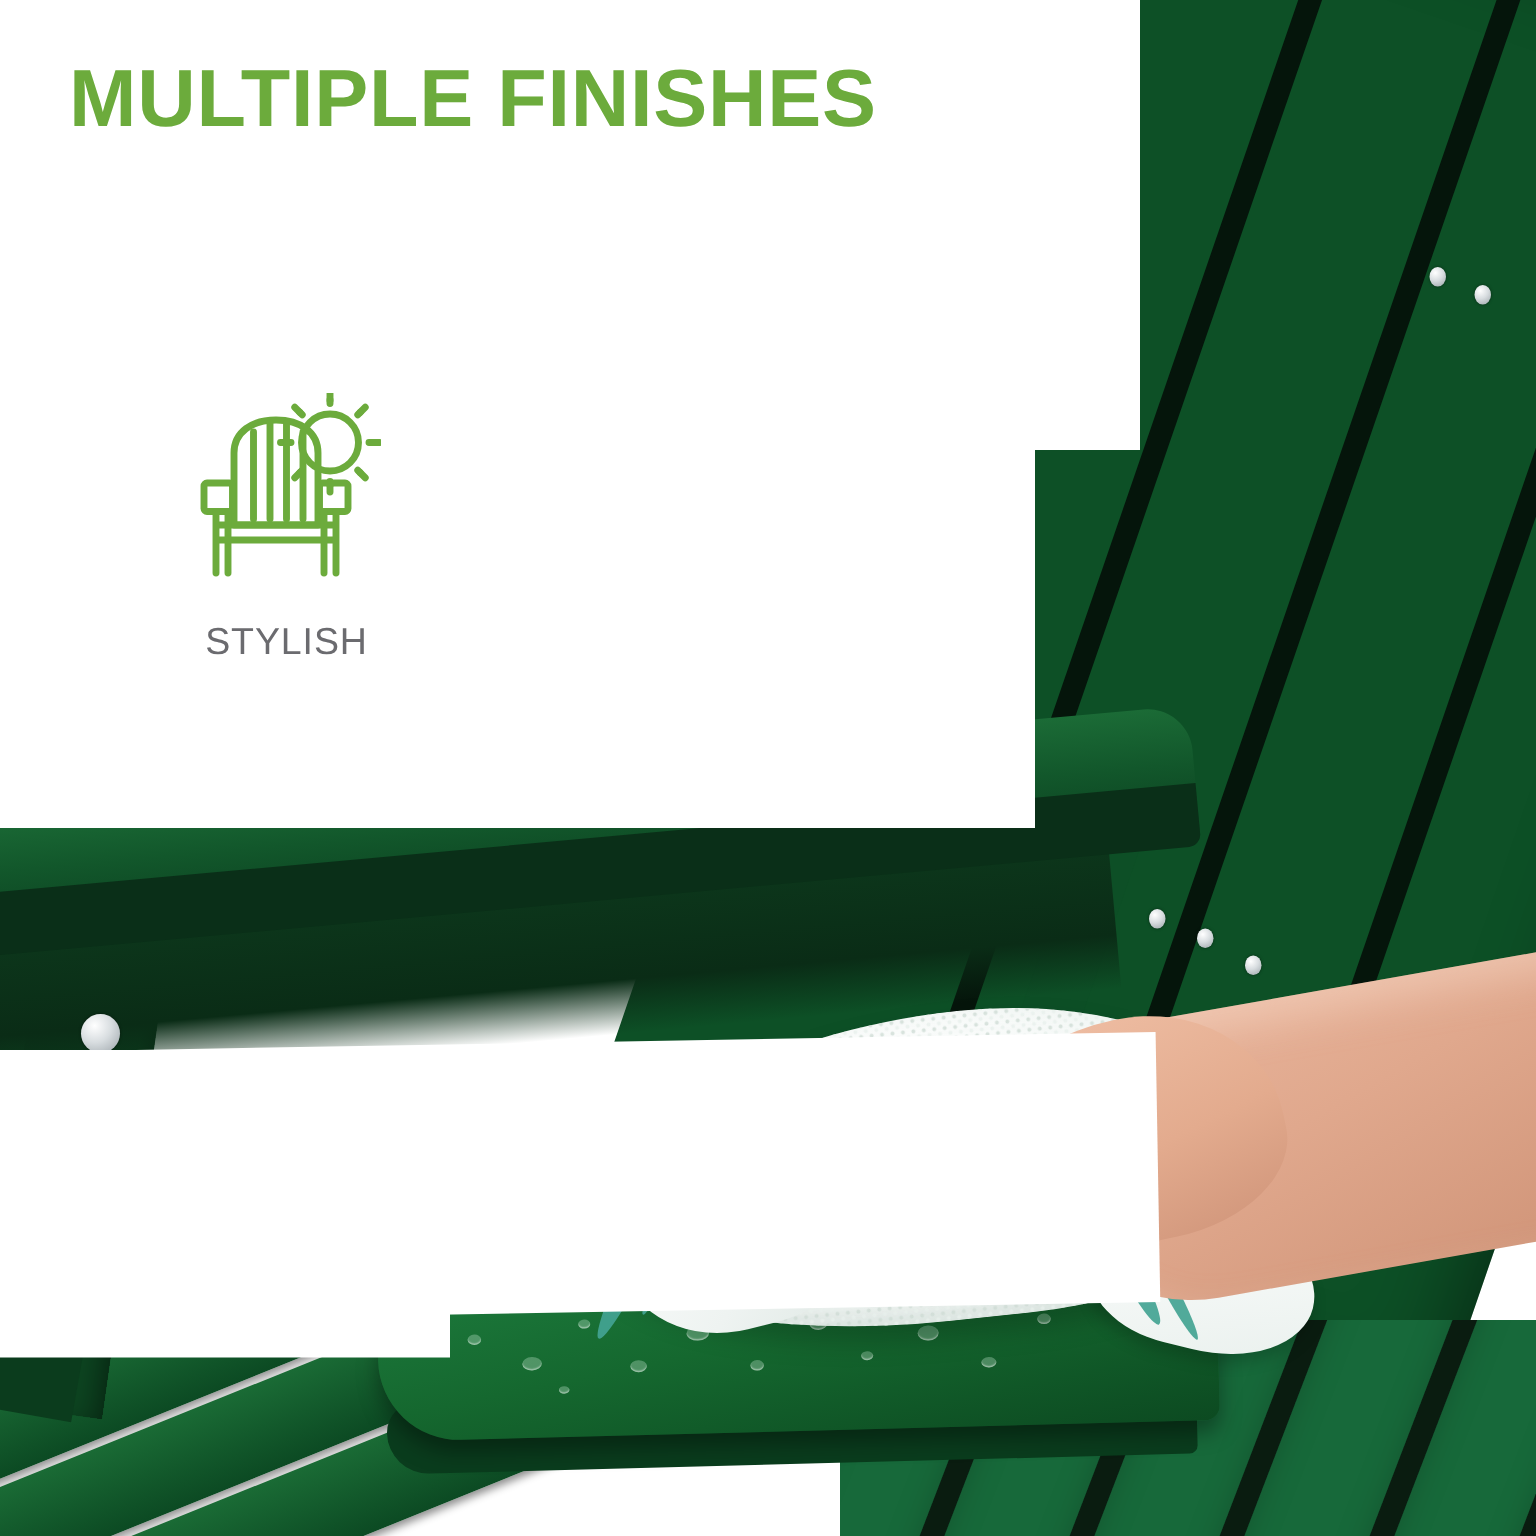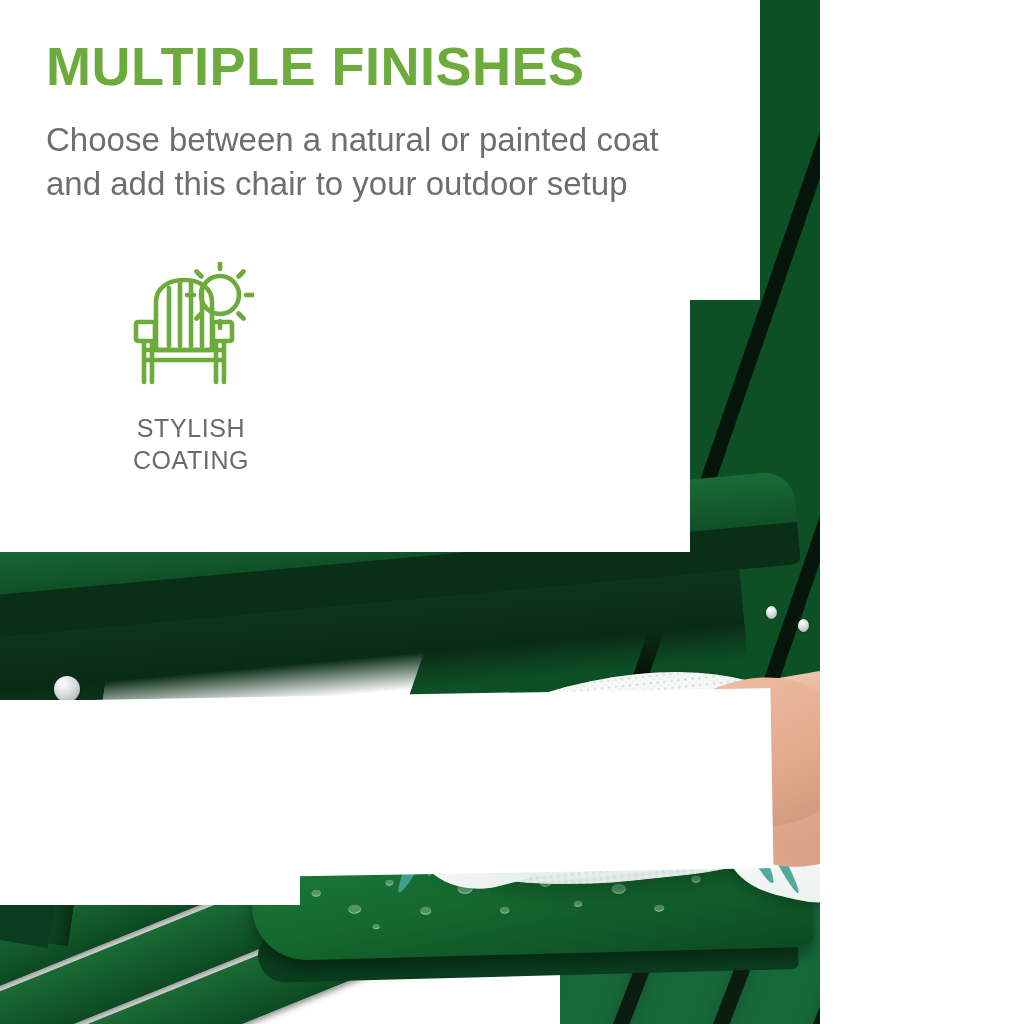--- a/index.html
+++ b/index.html
@@ -1,21 +1,21 @@
 <!DOCTYPE html>
 <html><head>
 <meta charset="utf-8">
 <style>
   html, body {
     margin: 0; padding: 0;
     background: #ffffff;
   }
   #page {
     position: relative;
-    width: 820px;
+    width: 1024px;
     height: 1024px;
     background: #ffffff;
     overflow: hidden;
     font-family: "Liberation Sans", sans-serif;
   }
 
   
   .photo {
     position: absolute;
     inset: 0;
@@ -443,24 +443,20 @@
     </div>
 
     <div class="white-panel"></div>
     <div class="white-panel-2"></div>
     <div class="white-gap"></div>
     <div class="white-gap2"></div>
   </div>
 
   <div class="headline">MULTIPLE FINISHES</div>
 
-  <div class="subhead">
-    <div>Choose between a natural or painted coat</div>
-    <div>and add this chair to your outdoor setup</div>
-  </div>
 
   <div class="features">
 
     <div class="feature">
       <div class="feature-icon">
         <svg width="126" height="128" viewBox="0 0 126 128" fill="none" stroke="#6cab3c" stroke-width="4.6" stroke-linecap="round" stroke-linejoin="round">
 
           <circle cx="92" cy="33" r="19"></circle>
           <path d="M92 5 v-0.5 M92 61 v0.5 M64 33 h-0.5 M120 33 h0.5
                    M72 13 l-0.4-0.4 M112 53 l0.4 0.4 M112 13 l0.4-0.4 M72 53 l-0.4 0.4"></path>
@@ -482,19 +478,18 @@
           <path d="M18 98 H94"></path>
 
           <path d="M16 79 V120"></path>
           <path d="M24 79 V120"></path>
           <path d="M88 79 V120"></path>
           <path d="M96 79 V120"></path>
         </svg>
       </div>
       <div class="feature-label">
         <div>STYLISH</div>
-        <div>COATING</div>
       </div>
     </div>
 
 
   </div>
 </div>
 
 </body></html>

